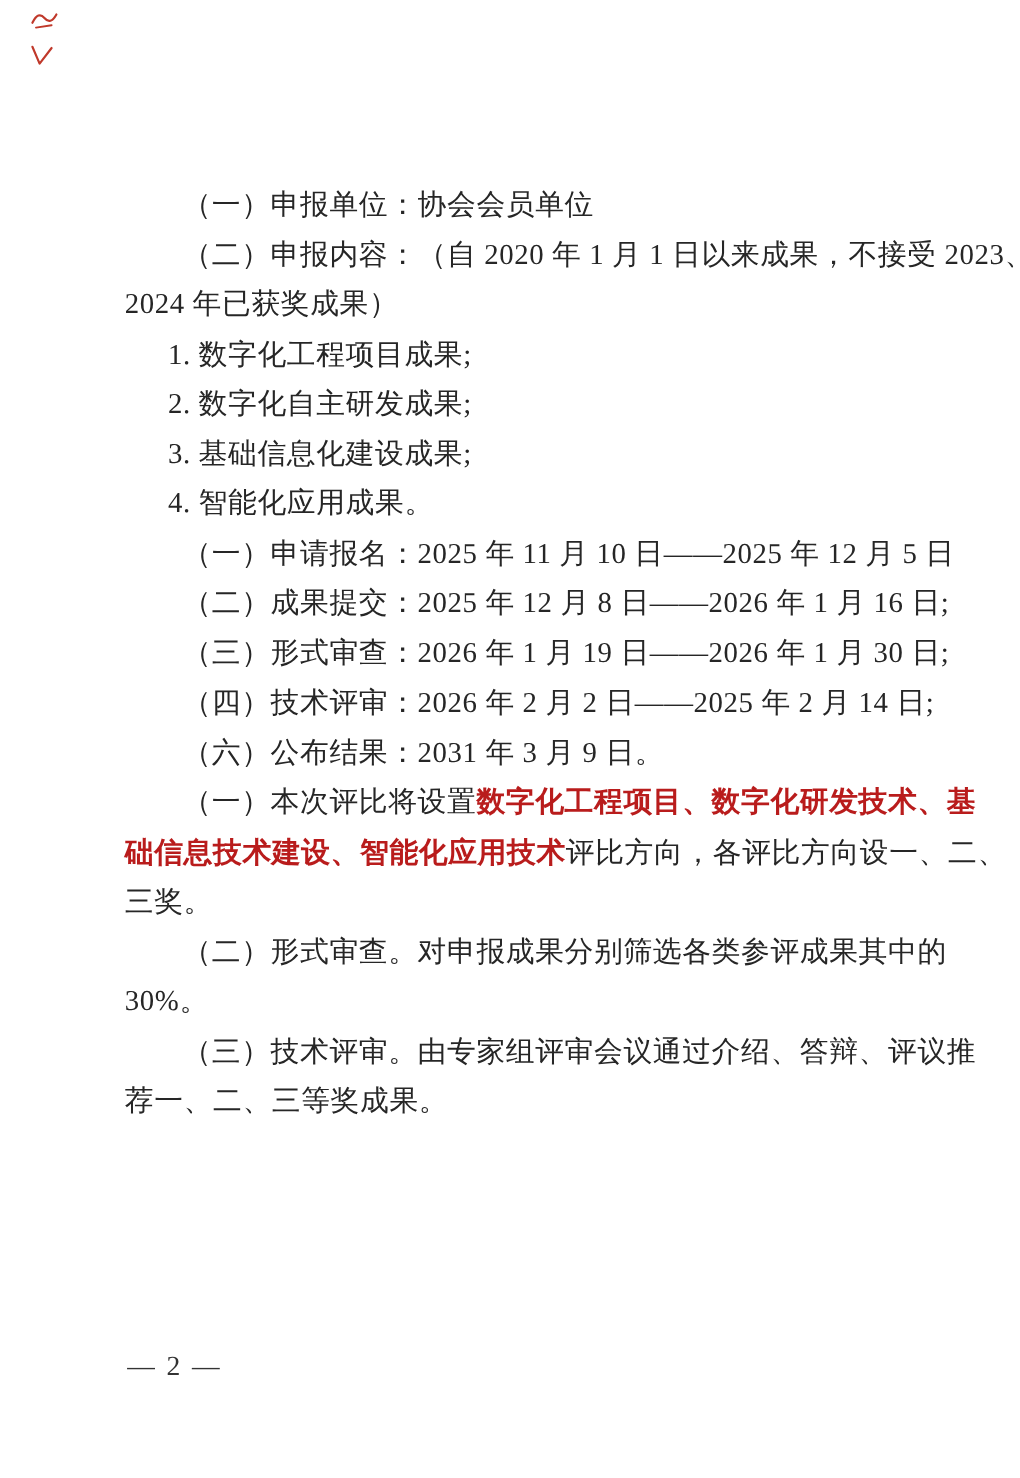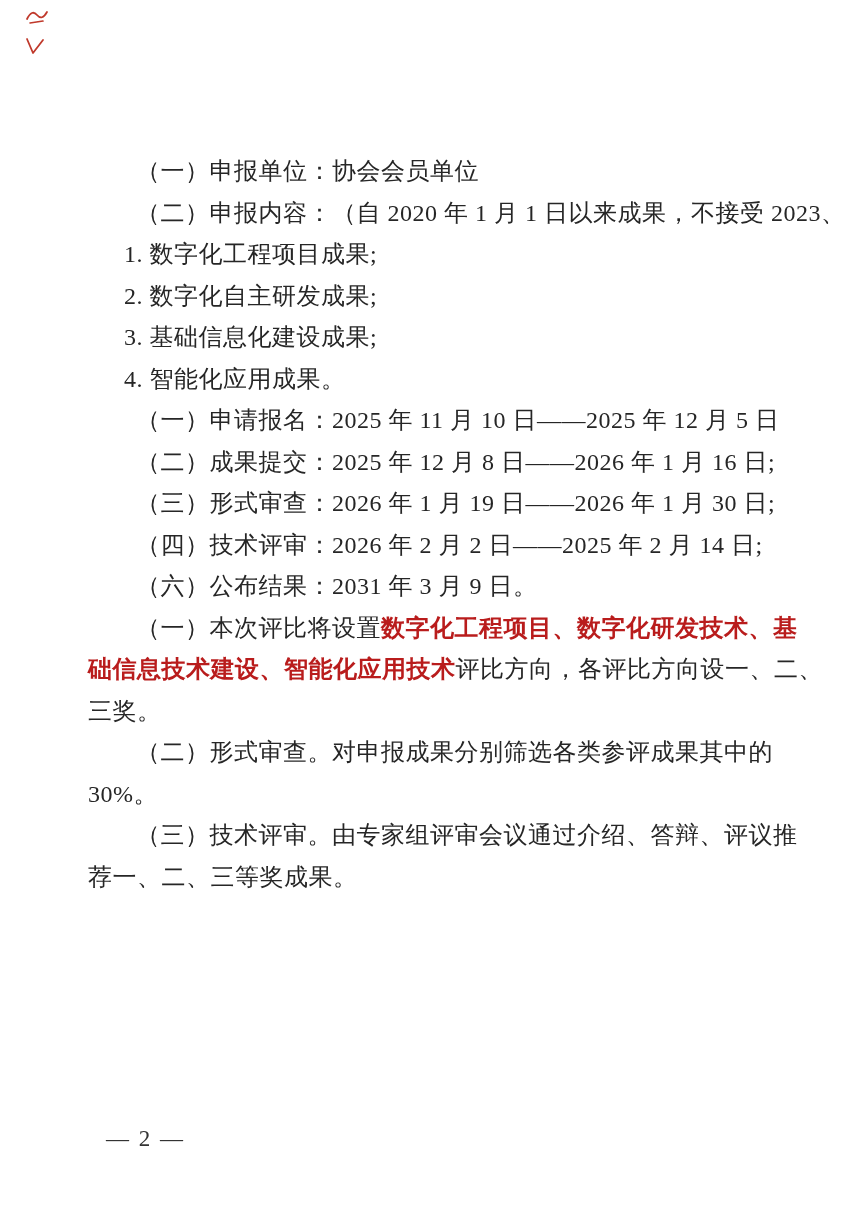--- a/index.html
+++ b/index.html
@@ -12,21 +12,21 @@
     width: 850px;
     height: 1232px;
     background: #ffffff;
     overflow: hidden;
     font-family: "Liberation Serif", "DejaVu Serif", serif;
     color: #262626;
   }
   #doc-body {
     position: absolute;
     top: 151px;
-    left: 88px;
+    left: 104px;
     right: 30px;
   }
   .line {
     height: 41.5px;
     line-height: 41.5px;
     font-size: 24px;
     white-space: nowrap;
     letter-spacing: 0.5px;
   }
   .ind-para { padding-left: 48px; }
@@ -59,20 +59,21 @@
     <path d="M3 13 Q8 3 13 9 T23 6" fill="none" stroke="#c0392b" stroke-width="1.8" stroke-linecap="round"></path>
     <path d="M6 17 L19 15" fill="none" stroke="#c0392b" stroke-width="1.6" stroke-linecap="round"></path>
   </svg>
   <svg id="red-mark-2" class="red-mark" width="24" height="22" viewBox="0 0 24 22">
     <path d="M4 3 L10 17 L20 4" fill="none" stroke="#c0392b" stroke-width="1.8" stroke-linecap="round" stroke-linejoin="round"></path>
   </svg>
 
   <div id="doc-body">
     <div class="line ind-para">（一）申报单位：协会会员单位</div>
     <div class="line ind-para">（二）申报内容：（自 2020 年 1 月 1 日以来成果，不接受 2023、</div>
+    <div class="line ind-0">2024 年已获奖成果）</div>
     <div class="line ind-list">1. 数字化工程项目成果;</div>
     <div class="line ind-list">2. 数字化自主研发成果;</div>
     <div class="line ind-list">3. 基础信息化建设成果;</div>
     <div class="line ind-list">4. 智能化应用成果。</div>
     <div class="line ind-para">（一）申请报名：2025 年 11 月 10 日——2025 年 12 月 5 日</div>
     <div class="line ind-para">（二）成果提交：2025 年 12 月 8 日——2026 年 1 月 16 日;</div>
     <div class="line ind-para">（三）形式审查：2026 年 1 月 19 日——2026 年 1 月 30 日;</div>
     <div class="line ind-para">（四）技术评审：2026 年 2 月 2 日——2025 年 2 月 14 日;</div>
     <div class="line ind-para">（六）公布结果：2031 年 3 月 9 日。</div>
     <div class="line ind-para"><span>（一）本次评比将设置</span><b>数字化工程项目、数字化研发技术、基</b></div>

